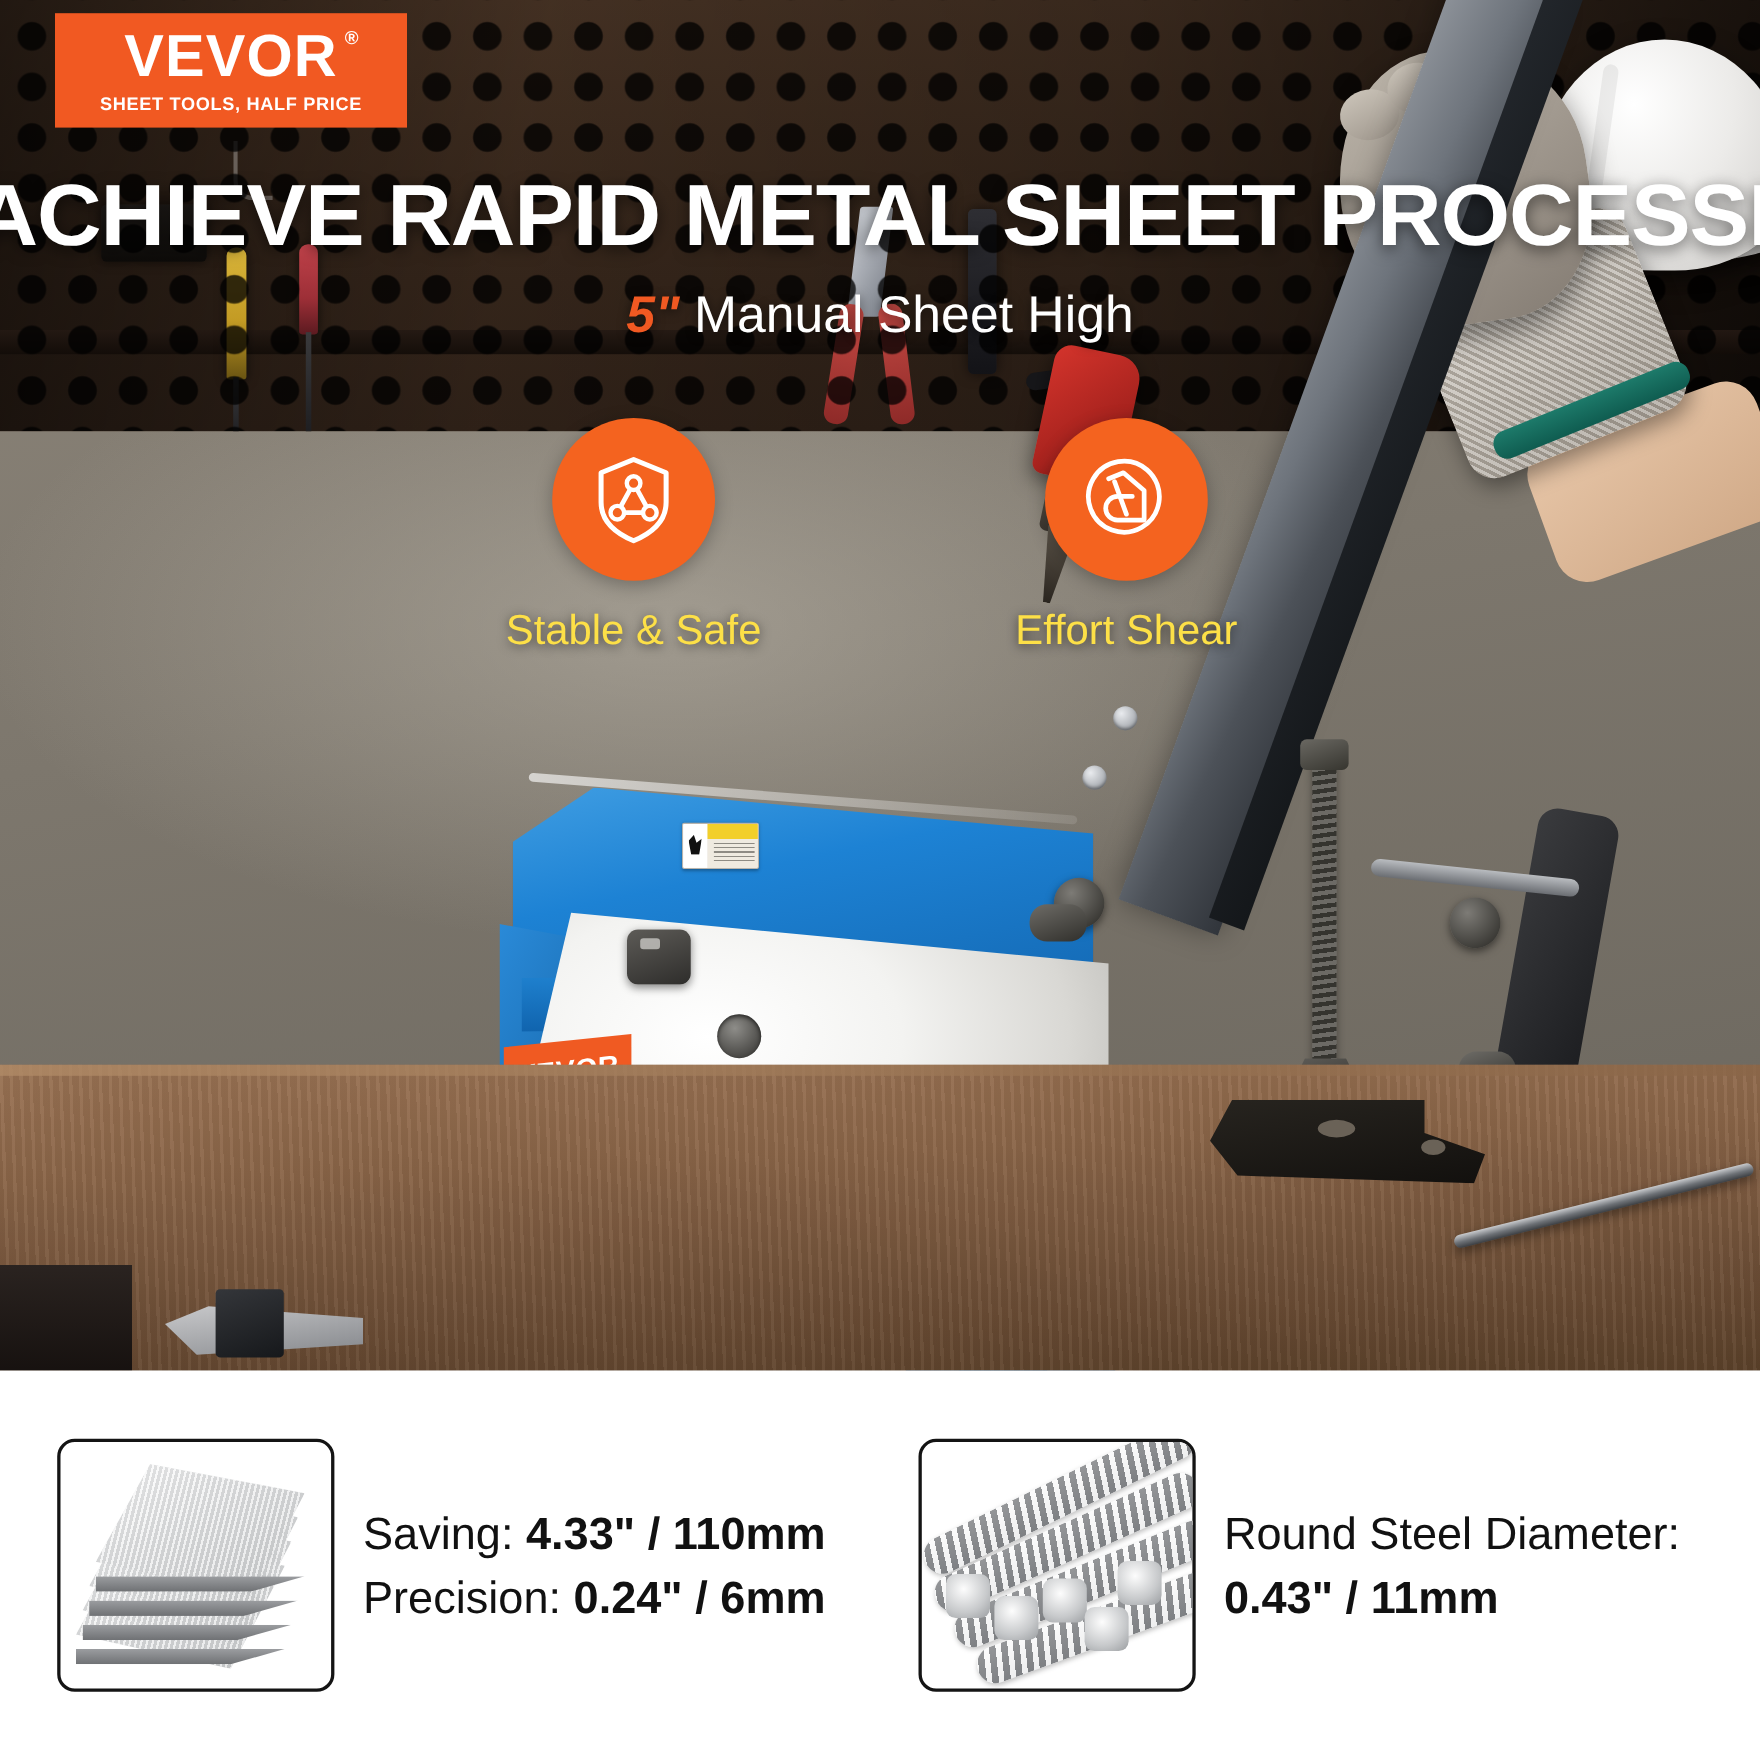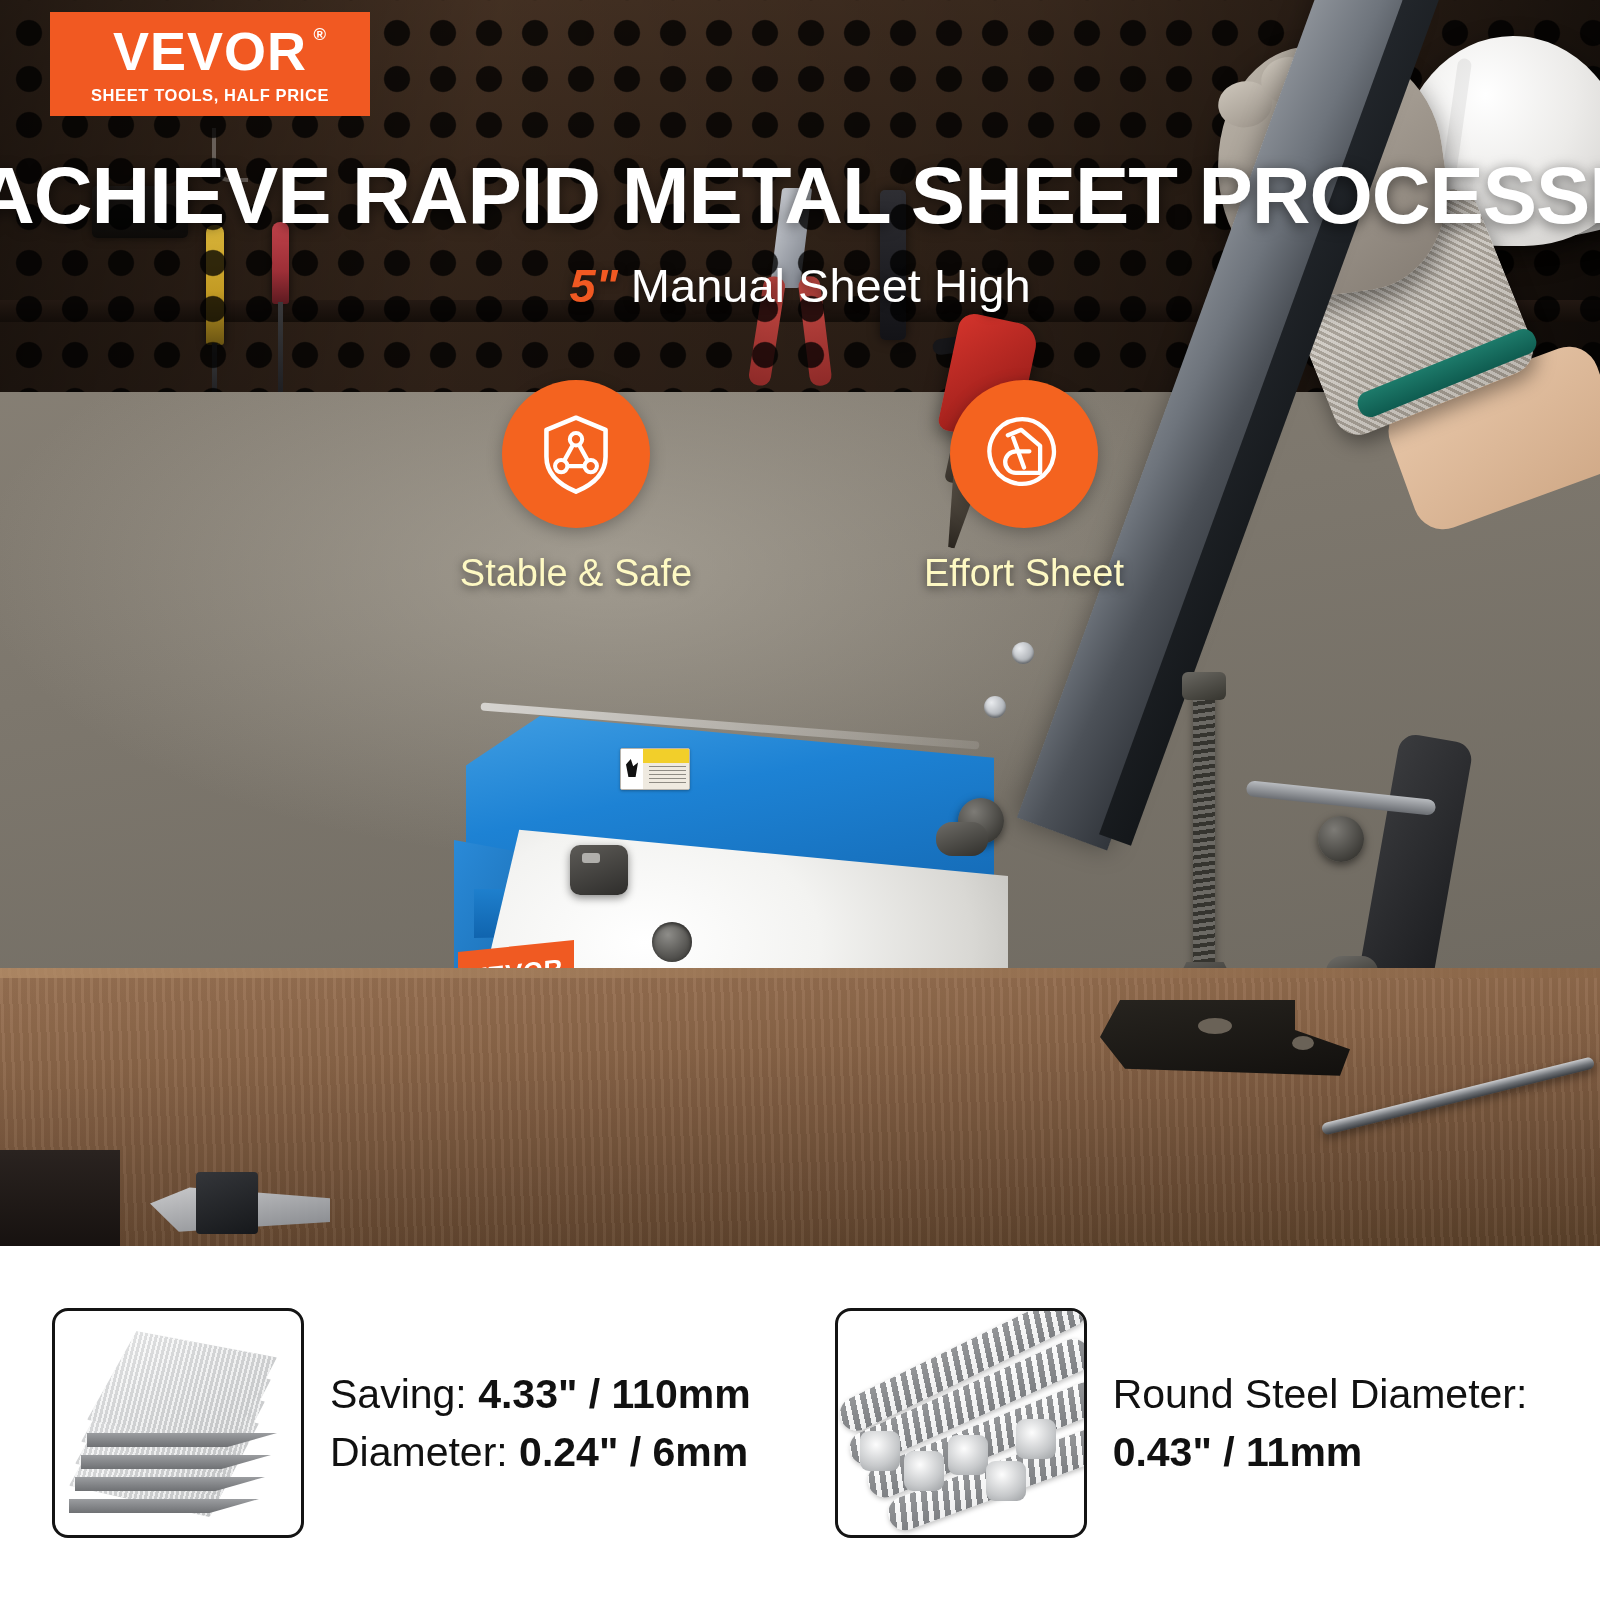--- a/index.html
+++ b/index.html
@@ -480,21 +480,21 @@
   }
   .feature { width:330px; text-align:center; }
   .f-circle {
     width:148px; height:148px; border-radius:50%;
     background:#f4631f;
     margin:0 auto;
     display:flex; align-items:center; justify-content:center;
     box-shadow:0 4px 16px rgba(0,0,0,.28);
   }
   .f-label {
-    margin-top:24px; color:#fef9c3; font-size:38px;
+    margin-top:24px; color:#fde047; font-size:38px;
     text-shadow:0 2px 10px rgba(0,0,0,.6);
     white-space:nowrap;
   }
 
   
   .specs {
     position:absolute; left:0; top:1246px; width:1600px; height:354px;
     background:#fff;
     display:flex; align-items:center;
     padding:0 52px;
@@ -676,21 +676,21 @@
 
 
     <div class="feature">
       <div class="f-circle">
         <svg width="86" height="86" viewBox="0 0 64 64">
           <path d="M46 12 A24 24 0 1 0 54 34 A24 24 0 0 0 46 12" fill="none" stroke="#fff" stroke-width="3.2" stroke-linecap="round"></path>
           <path d="M20 18 l10-4 14 12 v20 H26 a8 8 0 0 1 0-16 h10" fill="none" stroke="#fff" stroke-width="3.2" stroke-linejoin="round" stroke-linecap="round"></path>
           <path d="M24 20 l8 22" fill="none" stroke="#fff" stroke-width="3.2" stroke-linecap="round"></path>
         </svg>
       </div>
-      <div class="f-label">Effort Sheet</div>
+      <div class="f-label">Effort Shear</div>
     </div>
 
   </div>
 </div>
 
 <div class="specs">
 
   <div class="spec-item">
     <div class="spec-thumb">
       <div class="sheets-art">
@@ -699,21 +699,21 @@
         <div class="sheet-pl" style="left:20px; top:64px;"></div>
         <div class="sheet-edge" style="left:20px; top:166px;"></div>
         <div class="sheet-pl" style="left:26px; top:42px;"></div>
         <div class="sheet-edge" style="left:26px; top:144px;"></div>
         <div class="sheet-pl" style="left:32px; top:20px;"></div>
         <div class="sheet-edge" style="left:32px; top:122px;"></div>
       </div>
     </div>
     <div class="spec-text">
       <div><span>Saving: </span><b>4.33" / 110mm</b></div>
-      <div><span>Diameter: </span><b>0.24" / 6mm</b></div>
+      <div><span>Precision: </span><b>0.24" / 6mm</b></div>
     </div>
   </div>
 
   <div class="spec-sep"></div>
 
   <div class="spec-item">
     <div class="spec-thumb">
       <div class="rebar-art">
         <div class="bar" style="left:-10px; top:34px;  width:270px; transform:rotate(-26deg);"></div>
         <div class="bar" style="left:2px;   top:74px;  width:260px; transform:rotate(-24deg);"></div>

